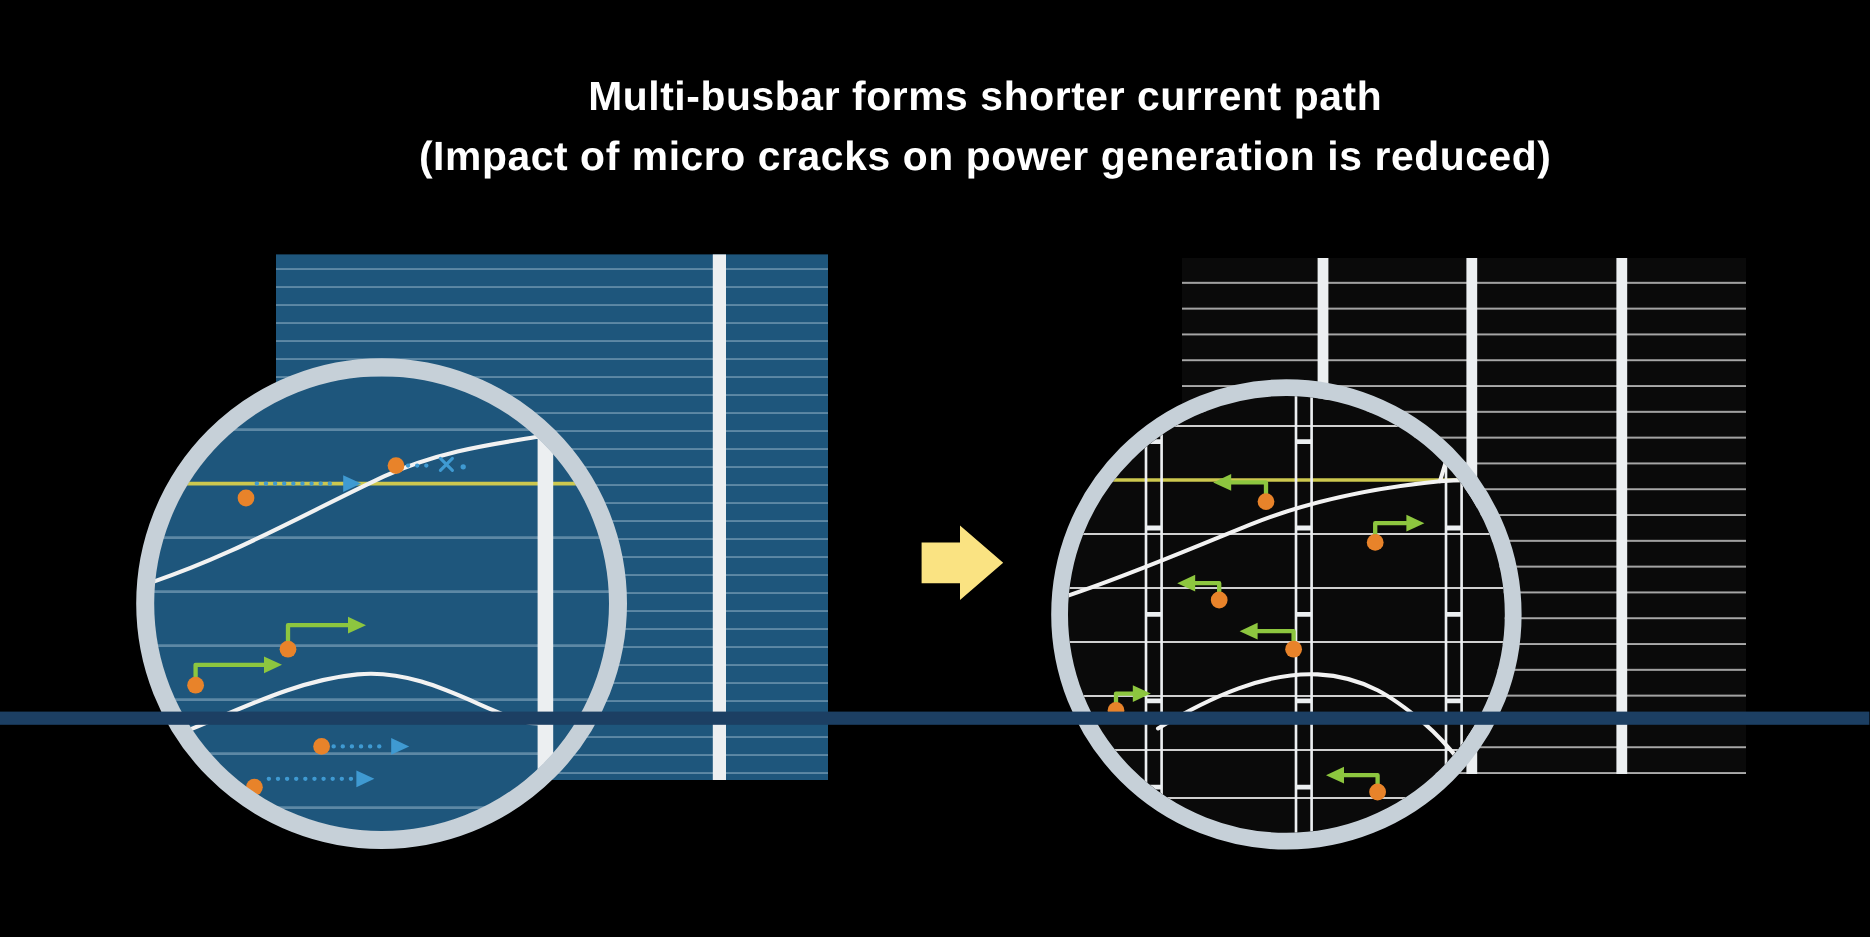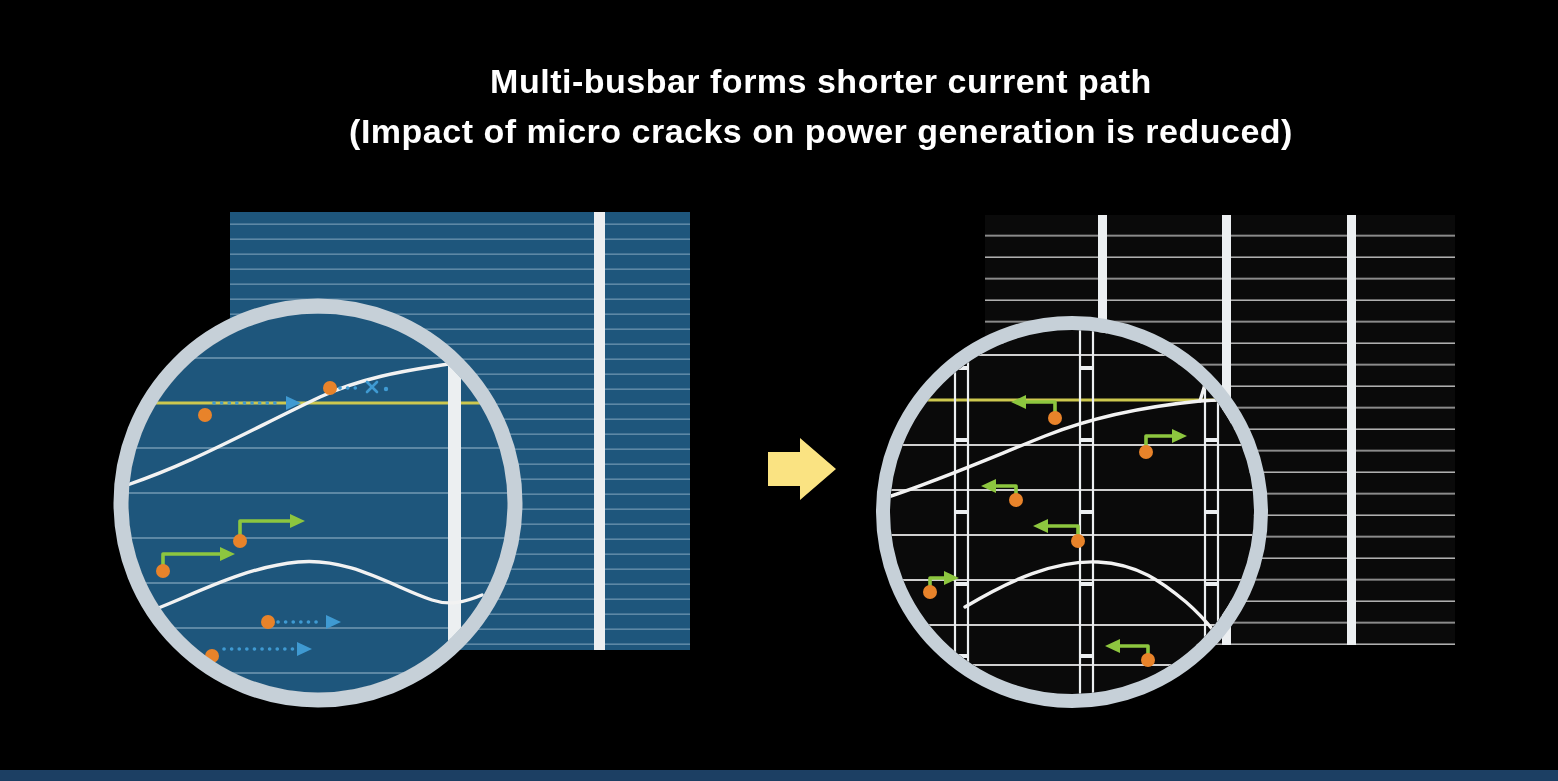--- a/index.html
+++ b/index.html
@@ -1,21 +1,21 @@
 <!DOCTYPE html>
 <html style="--background: #000000; --title-text: #ffffff; --cell-blue: #1e567c; --cell-black: #0a0a0a; --finger-blue: #5d88a5; --finger-white: #cfcfcf; --busbar-white: #eceff1; --magnifier-rim: #c6d0d8; --arrow-yellow: #fae382; --highlight-yellow: #cdc84f; --crack-white: #f2f2f2; --electron-orange: #e8832a; --path-blue: #3f9ad2; --path-green: #8dc63f; --bottom-bar: #1c3f63;"><head>
 <meta charset="utf-8">
 <style>
   html,body{margin:0;padding:0;}
   body{
     width:1558px;height:781px;overflow:hidden;
     background:var(--background,#000000);
     font-family:"Liberation Sans",sans-serif;
   }
-  .stage{position:relative;width:1558px;height:781px;}
+  .stage{position:relative;width:1558px;height:604px;}
   .title{
     position:absolute;top:56px;left:0;width:100%;
     text-align:center;color:var(--title-text,#ffffff);
     font-size:34px;font-weight:700;line-height:50px;letter-spacing:.5px;
     transform:translateX(42px);
   }
   .diagram-svg{position:absolute;top:0;left:0;}
   .bottom-bar{
     position:absolute;bottom:0;left:0;width:100%;height:11px;
     background:var(--bottom-bar,#1c3f63);

